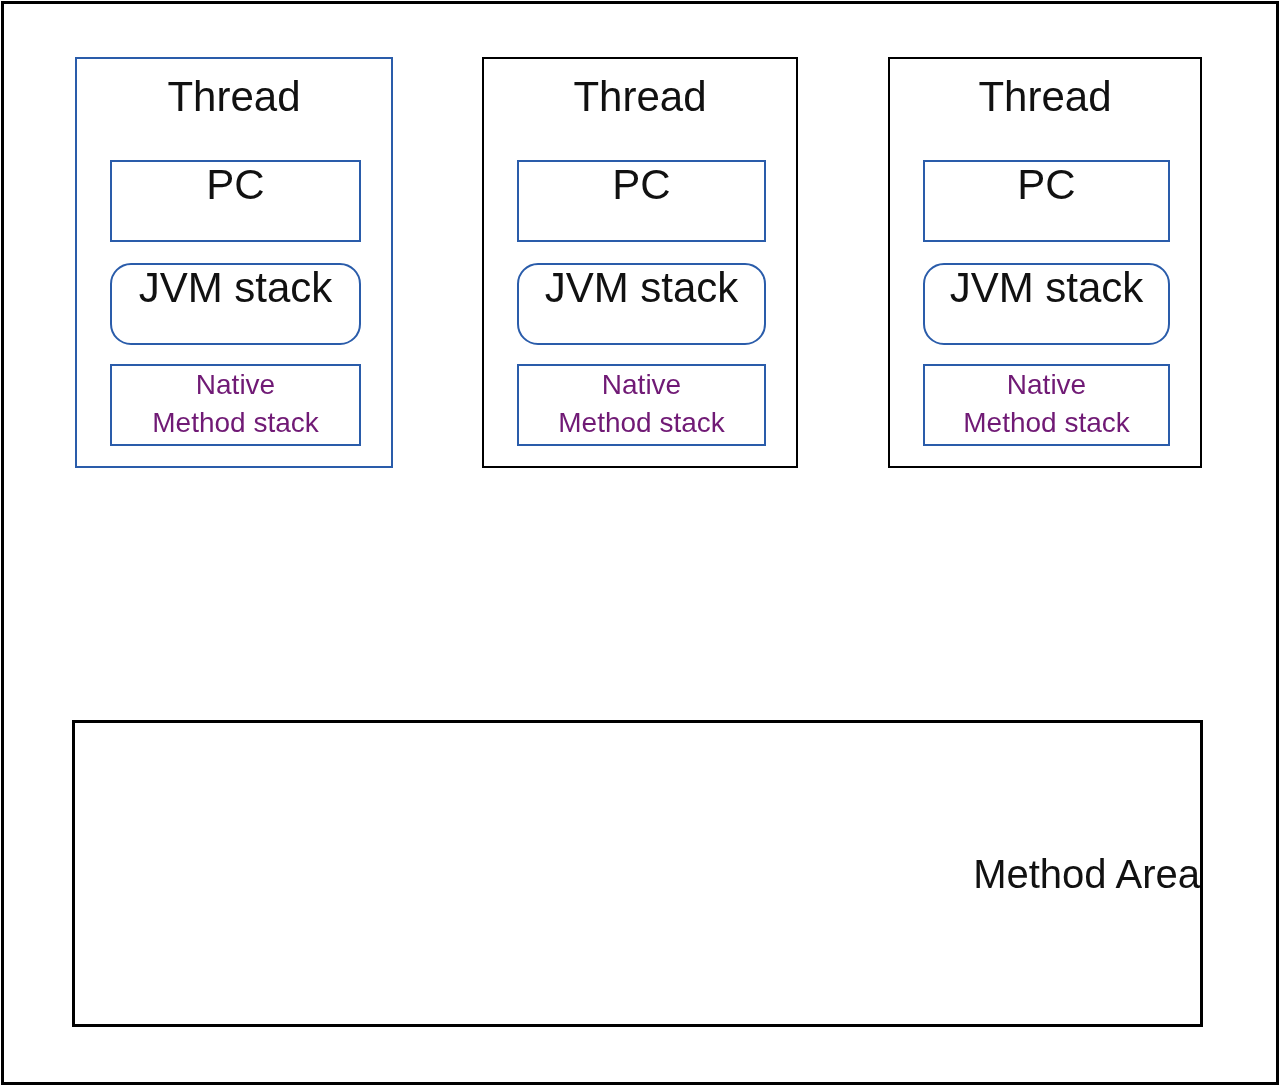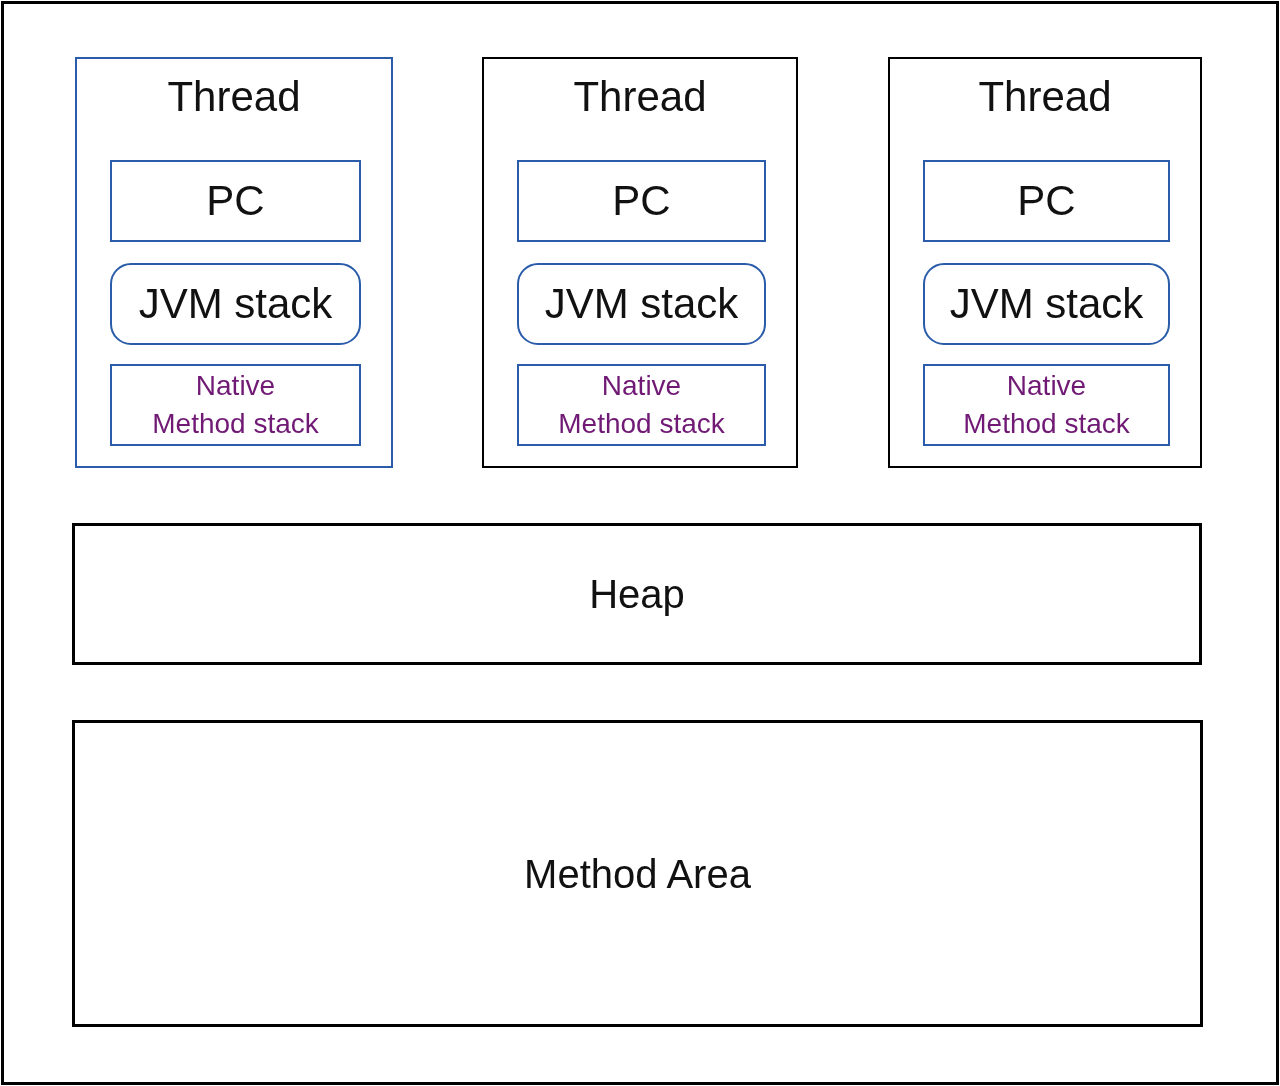--- a/index.html
+++ b/index.html
@@ -45,21 +45,21 @@
     line-height: 48px;
     color: #111111;
   }
   .inner-box {
     position: absolute;
     left: 33px;
     right: 30px;
     border: 2px solid #2a5caa;
     background: #ffffff;
     display: flex;
-    align-items: center;
+    align-items: flex-start;
     justify-content: center;
     text-align: center;
   }
   .inner-pc     { top: 101px; height: 78px; }
   .inner-jvm    { top: 204px; height: 78px; border-radius: 21px; }
   .inner-native { top: 305px; height: 78px; }
   .inner-label {
     font-size: 42px;
     line-height: 46px;
     color: #111111;
@@ -84,21 +84,21 @@
   .method-box {
     position: absolute;
     left: 72px;
     top: 720px;
     width: 1125px;
     height: 301px;
     border: 3px solid #000000;
     background: #ffffff;
     display: flex;
     align-items: center;
-    justify-content: center;
+    justify-content: flex-end;
   }
   .big-label {
     font-size: 40px;
     line-height: 46px;
     color: #111111;
   }
 </style>
 </head>
 <body>
 
@@ -147,21 +147,18 @@
       <span class="inner-label">JVM stack</span>
     </div>
     <div class="inner-box inner-native">
       <span class="inner-label-small">
         <span>Native</span><br>
         <span>Method stack</span>
       </span>
     </div>
   </div>
 
-  <div class="heap-box">
-    <span class="big-label">Heap</span>
-  </div>
 
   <div class="method-box">
     <span class="big-label">Method Area</span>
   </div>
 
 </div>
 
 </body></html>

